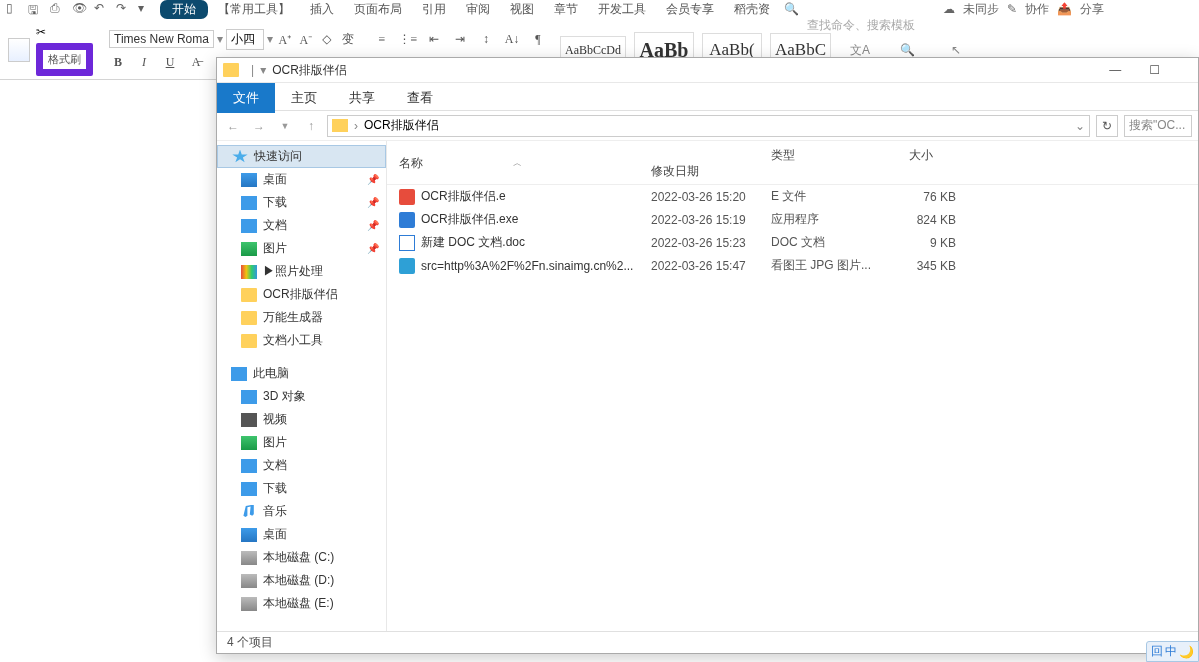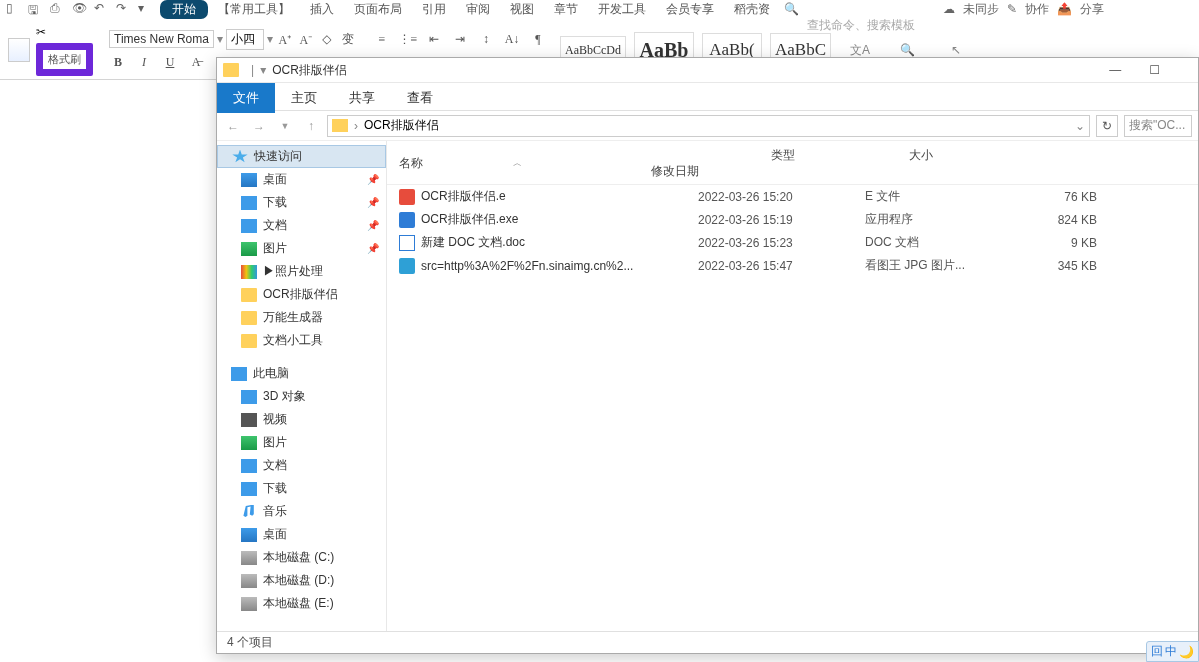--- a/index.html
+++ b/index.html
@@ -73,21 +73,21 @@
     .ico-music { background: #3d9be9; clip-path: polygon(30% 10%,80% 0%,80% 70%,70% 80%,55% 72%,60% 15%,40% 20%,40% 80%,28% 90%,15% 80%,30% 10%); }
     .ico-drive { background: linear-gradient(#bbb,#888); }
     
     .file-pane { flex: 1; padding: 0; }
     .file-header { display: flex; padding: 6px 4px 4px; border-bottom: 1px solid #eee; font-size: 12px; color: #444; }
     .fh-name { width: 260px; padding-left: 8px; display: flex; align-items: center; gap: 90px; }
     .fh-name .sort { color: #888; font-size: 9px; }
     .fh-date { width: 120px; margin-top: 16px; }
     .fh-type { width: 115px; }
     .fh-size { width: 70px; text-align: center; }
-    .file-row { display: flex; padding: 3px 4px; font-size: 12px; color: #333; cursor: pointer; align-items: center; gap: 47px; }
+    .file-row { display: flex; padding: 3px 4px; font-size: 12px; color: #333; cursor: pointer; align-items: center; }
     .fr-name { width: 260px; padding-left: 8px; display: flex; align-items: center; gap: 6px; white-space: nowrap; overflow: hidden; text-overflow: ellipsis; }
     .fr-date { width: 120px; color: #555; }
     .fr-type { width: 115px; color: #555; white-space: nowrap; overflow: hidden; text-overflow: ellipsis; }
     .fr-size { width: 70px; text-align: right; color: #555; }
     .file-ico { width: 16px; height: 16px; display: inline-block; flex-shrink: 0; }
     .fico-e { background: #e74c3c; border-radius: 2px; }
     .fico-exe { background: #2e7cd6; border-radius: 2px; }
     .fico-doc { background: #fff; border: 1px solid #2e7cd6; }
     .fico-jpg { background: #2ea0d6; border-radius: 2px; }
     

